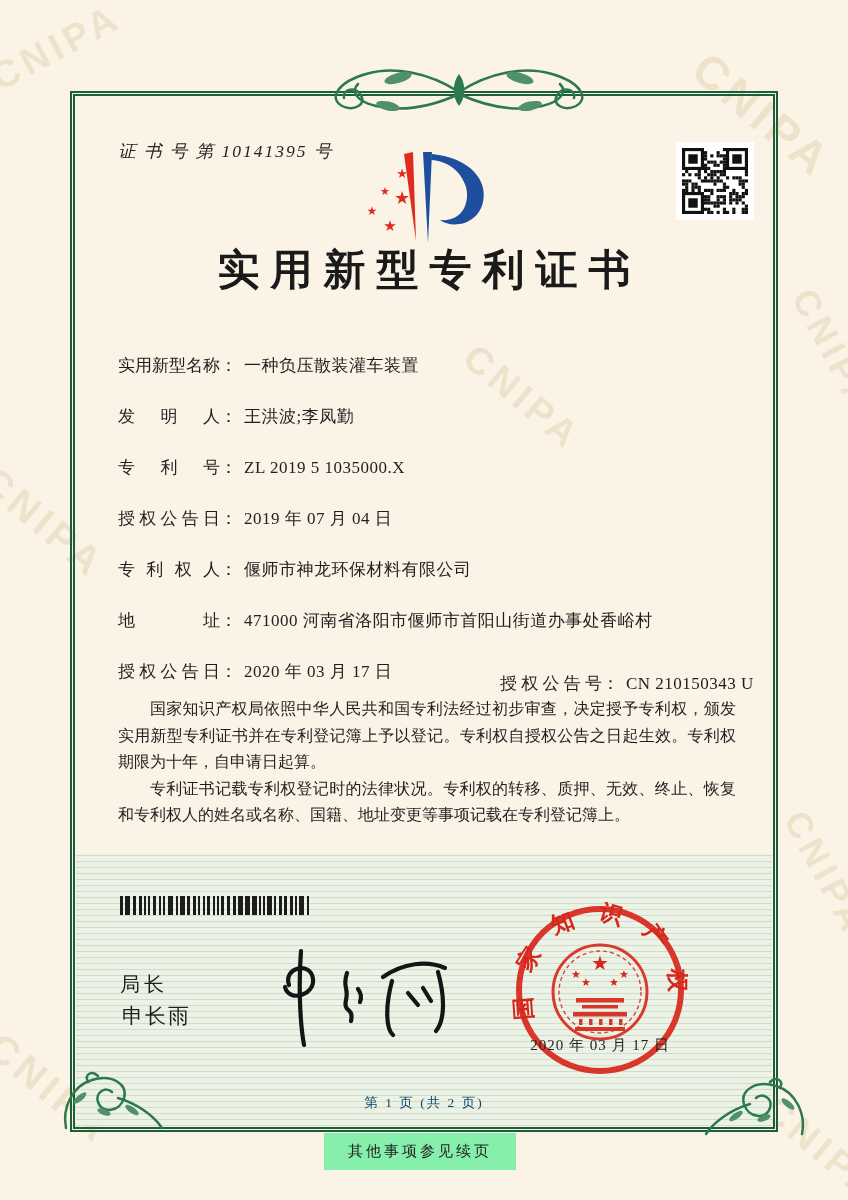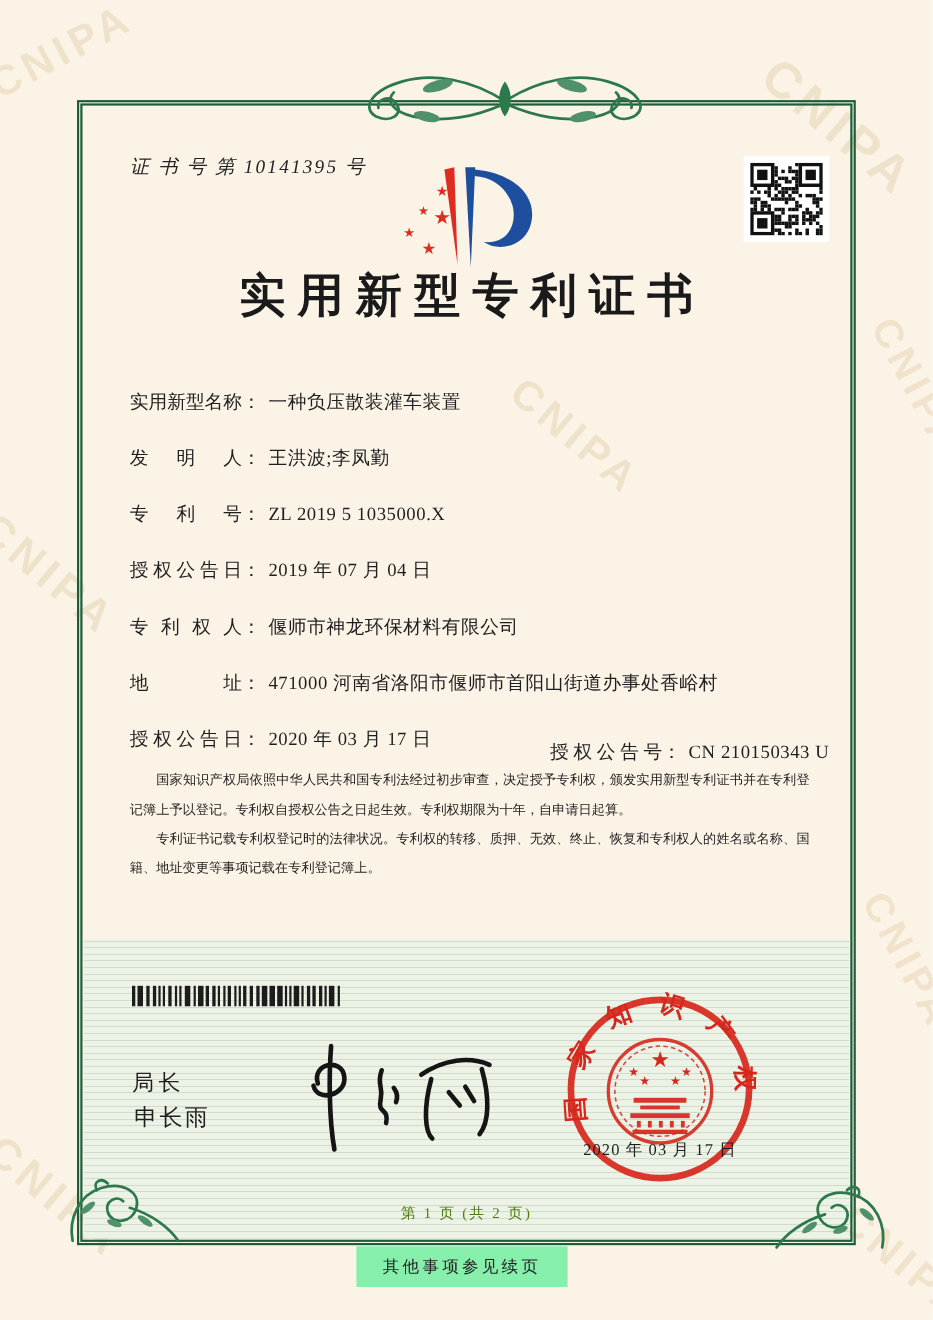--- a/index.html
+++ b/index.html
@@ -34,31 +34,31 @@
     font-size:42px;font-weight:700;letter-spacing:11px;text-indent:11px;
     color:#1a1a1a;line-height:48px;
   }
   .qr-pad{left:676px;top:142px;width:78px;height:78px;background:#ffffff;z-index:3;}
   .field-row{left:118px;width:630px;font-size:17px;line-height:22px;}
   .flabel{display:inline-block;width:102px;text-align:justify;text-align-last:justify;vertical-align:top;}
   .fcolon{display:inline-block;vertical-align:top;}
   .fvalue{display:inline-block;margin-left:7px;vertical-align:top;letter-spacing:.5px;}
   .grant2{position:absolute;left:337px;top:12px;white-space:nowrap;margin-left:45px;}
   .body-text{
-    left:118px;top:696px;width:618px;font-size:12px;line-height:26.6px;
+    left:118px;top:696px;width:618px;font-size:16px;line-height:26.6px;
     text-align:justify;color:#1f1f1f;
   }
   .body-text p{margin:0;text-indent:2em;}
   .director-title{left:120px;top:971px;font-size:20px;letter-spacing:4px;}
   .director-name{left:122px;top:1002px;font-size:21px;letter-spacing:2px;}
   .seal-date{
     left:520px;top:1036px;width:160px;text-align:center;
     font-size:15px;letter-spacing:1px;color:#1e1e1e;z-index:5;
   }
-  .page-label{left:70px;width:708px;top:1094px;text-align:center;font-size:13.5px;letter-spacing:2px;color:#4d7c0f;}
+  .page-label{left:70px;width:708px;top:1094px;text-align:center;font-size:13.5px;letter-spacing:2px;color:#0c4a6e;}
   .cont-note{
     left:324px;top:1133px;background:#86efac;padding:9px 24px;
     font-size:15px;letter-spacing:3px;color:#222;z-index:4;
   }
   svg{display:block;}
 </style>
 </head>
 <body>
 
 <div class="page">

